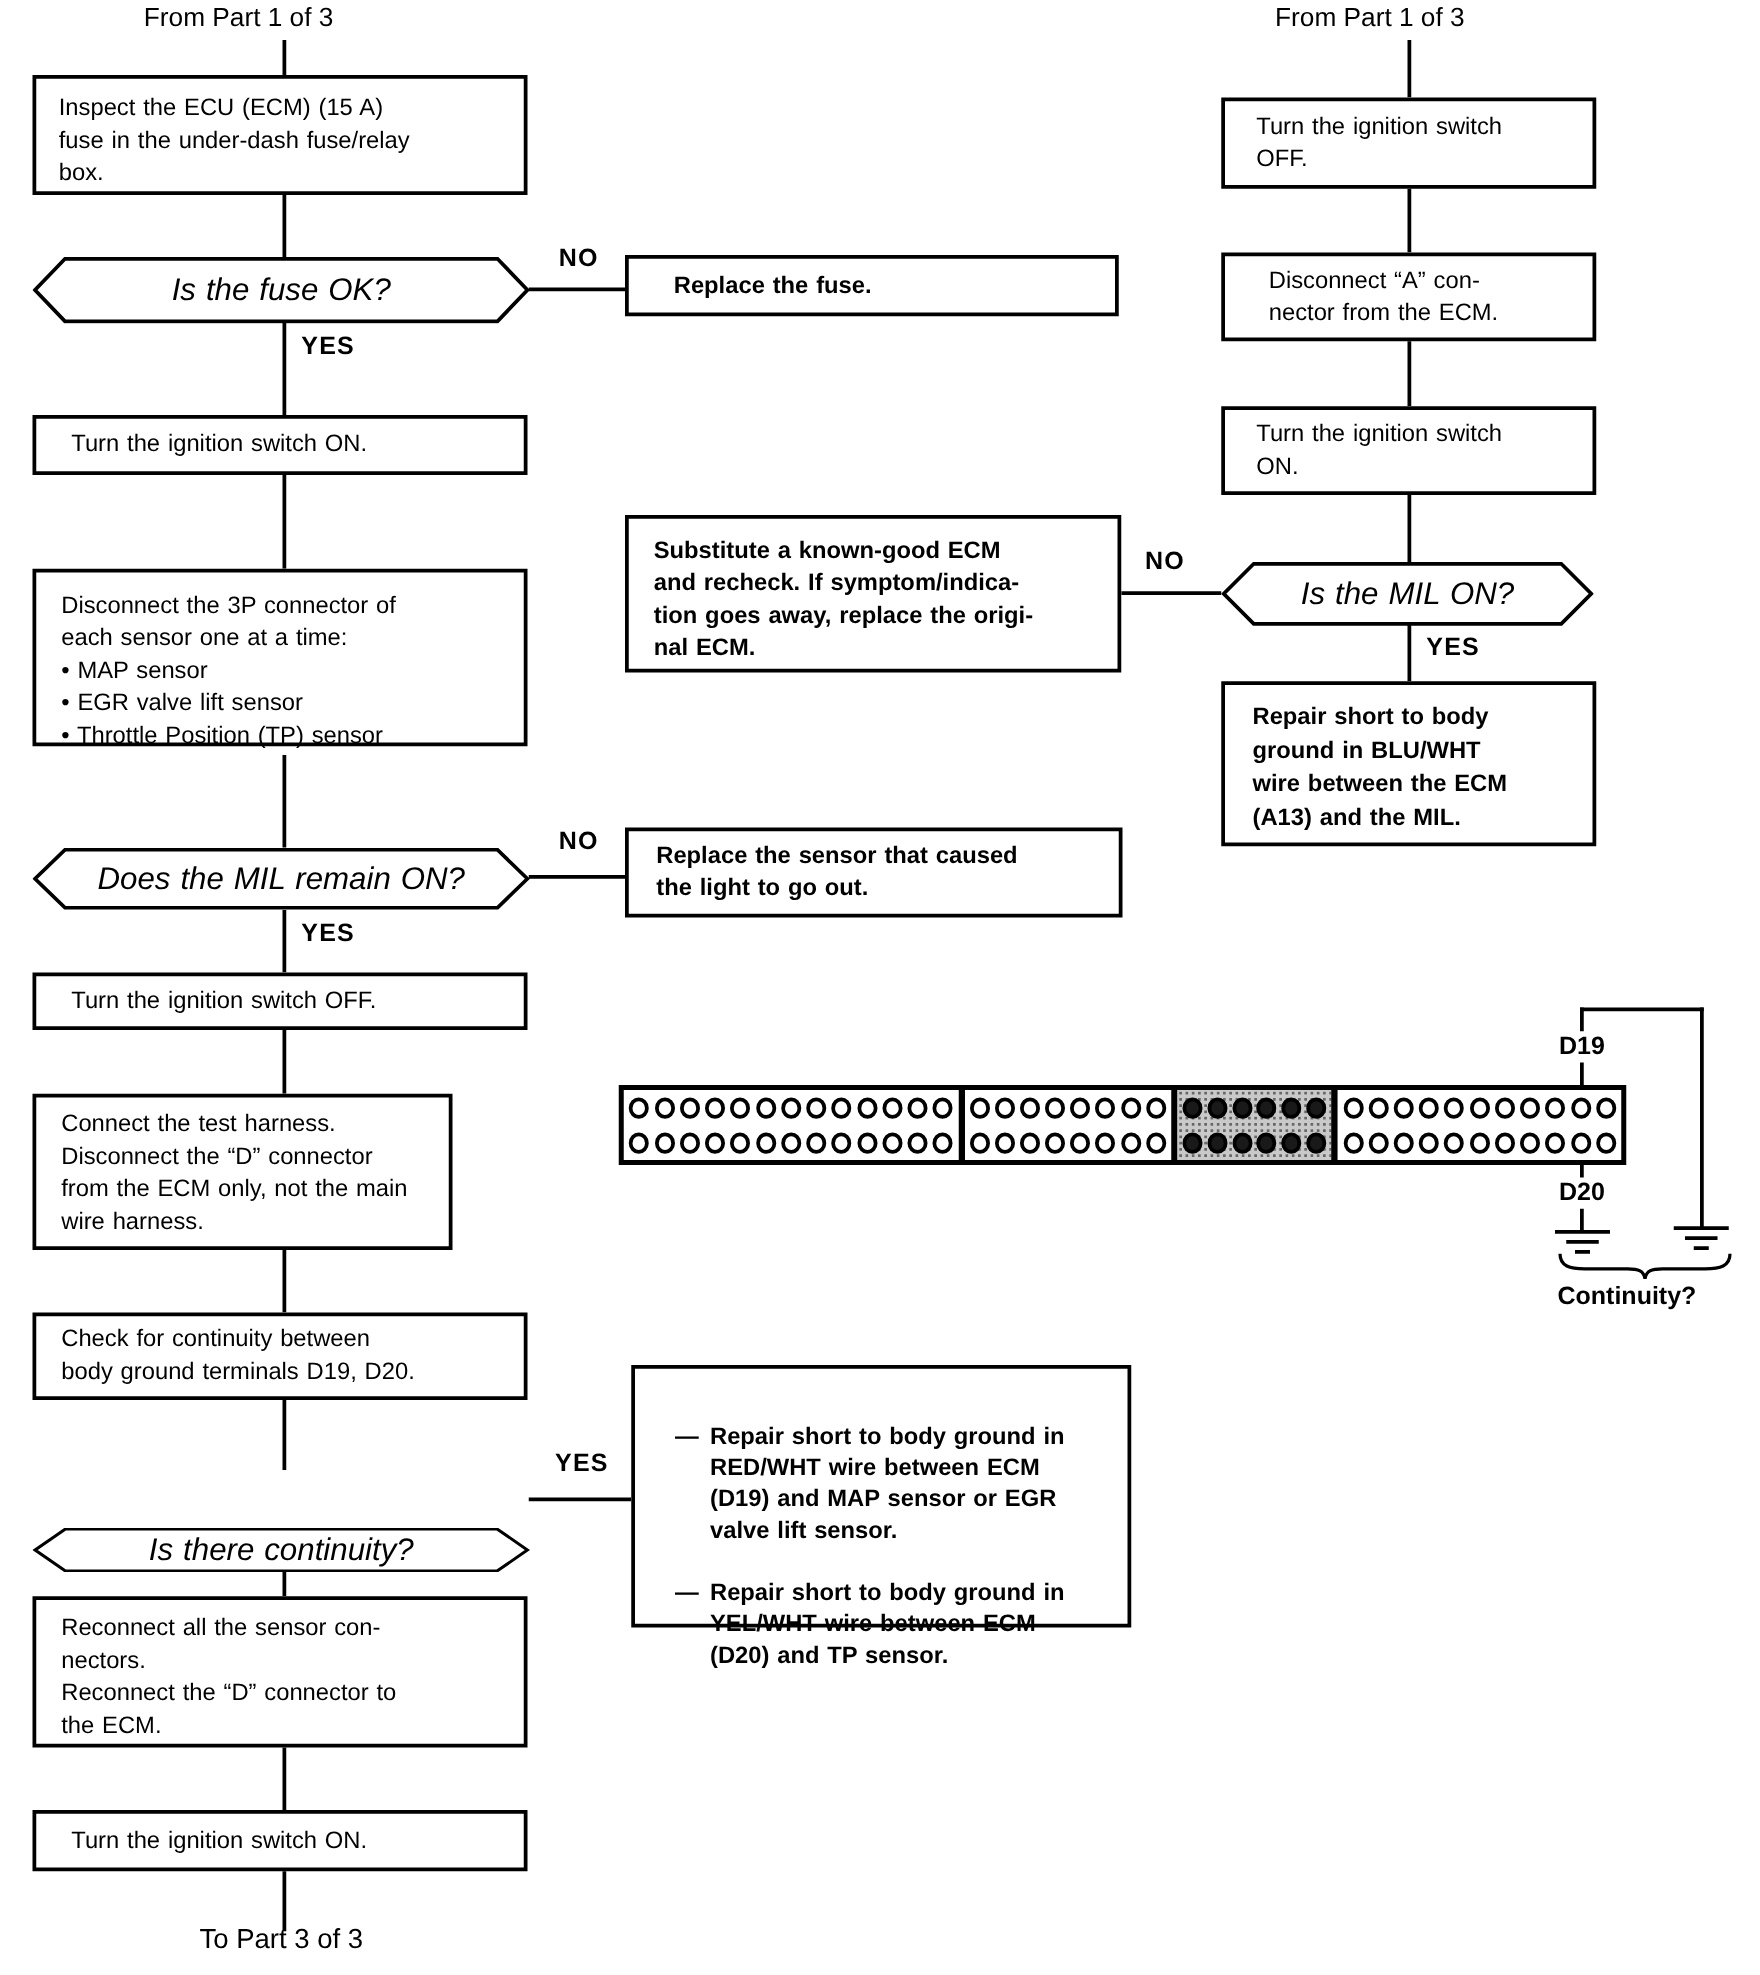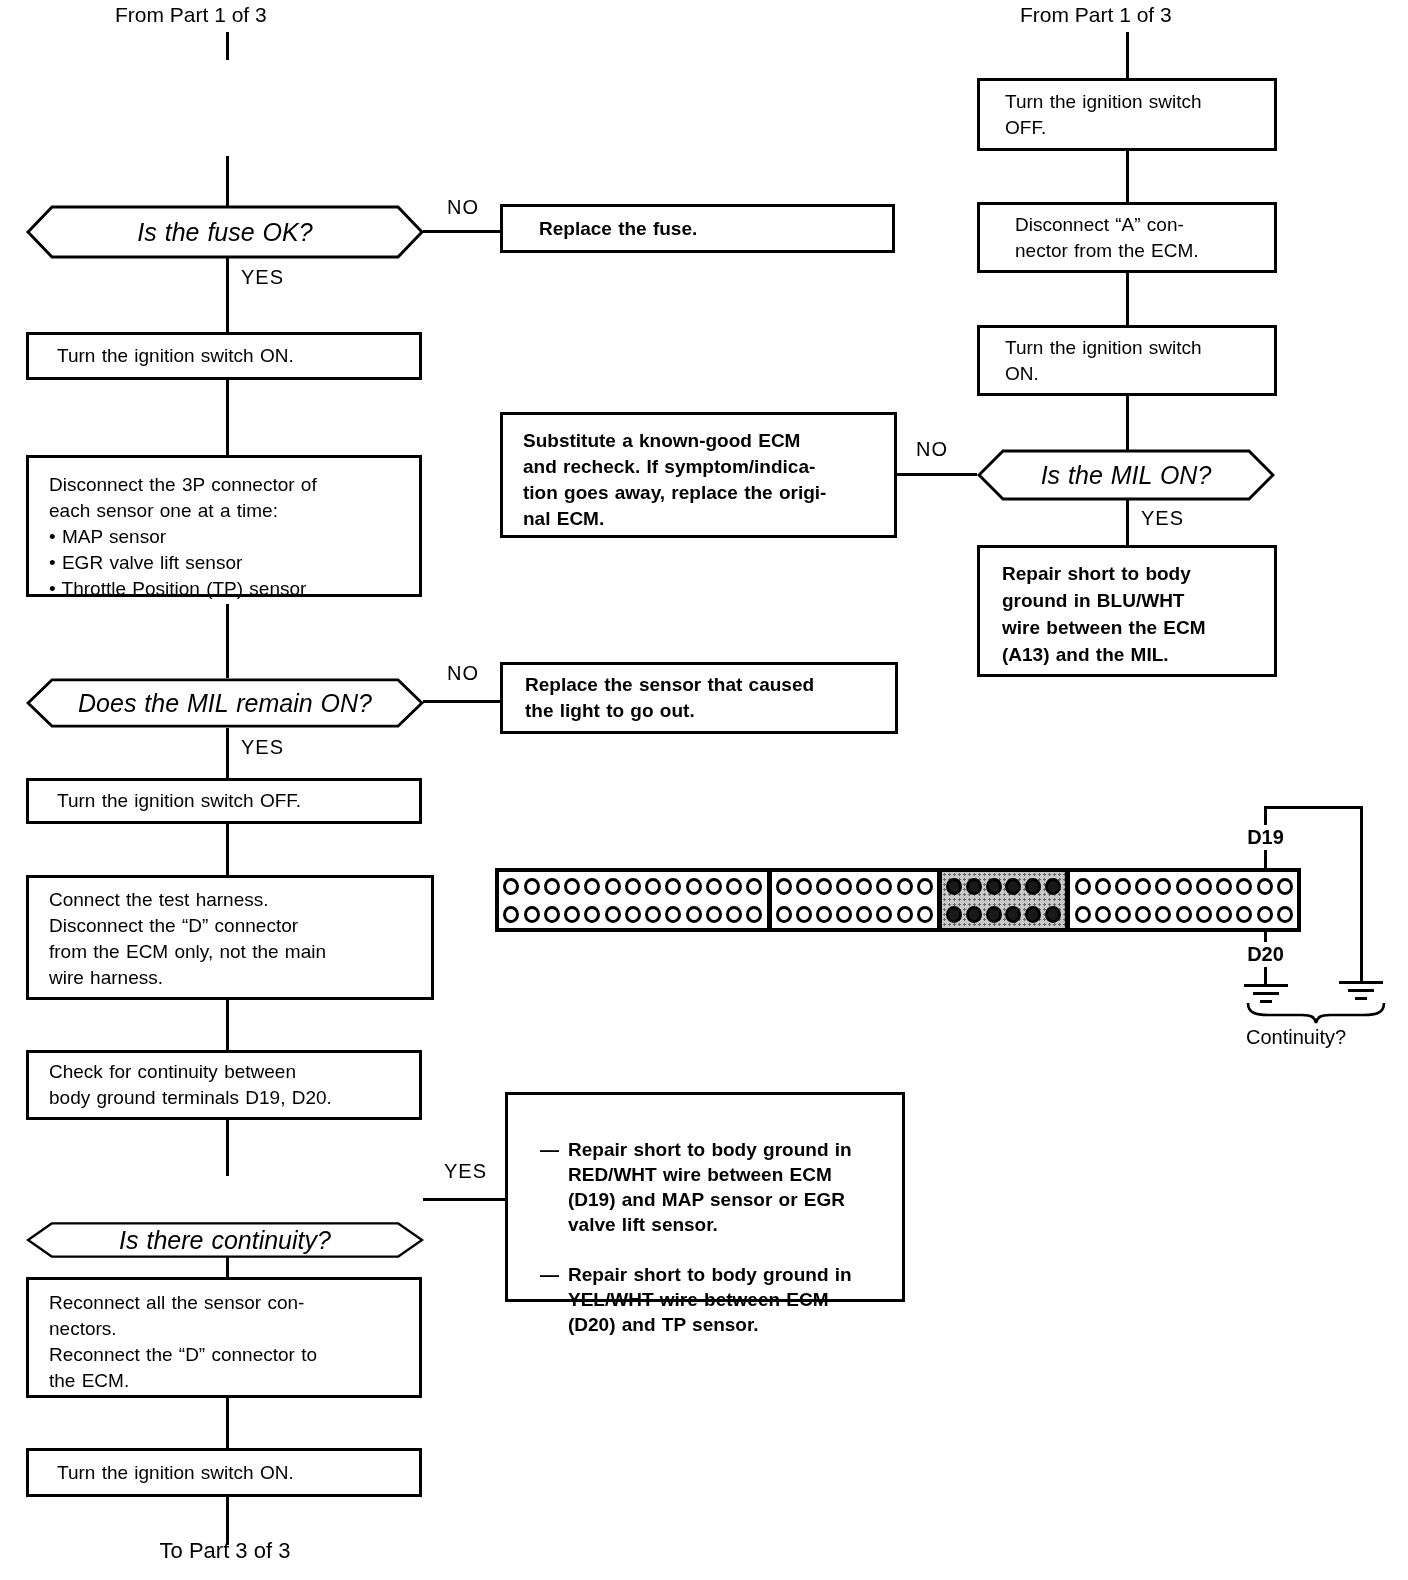--- a/index.html
+++ b/index.html
@@ -9,21 +9,21 @@
        font-size:19px;line-height:26px;white-space:pre-line;word-spacing:1px;}
   .vc{display:flex;align-items:center;}
   .bold{font-weight:700;}
   .hex{position:absolute;}
   .hex svg{position:absolute;left:0;top:0;width:100%;height:100%;}
   .hex polygon{fill:#fff;stroke:#000;stroke-width:3;}
   .hex span{position:absolute;left:0;top:0;right:0;bottom:0;display:flex;align-items:center;
             justify-content:center;font-size:25px;word-spacing:1px;font-style:italic;}
   .vline{position:absolute;width:3px;background:#000;}
   .hline{position:absolute;height:3px;background:#000;}
-  .yn{position:absolute;font-weight:400;font-size:20px;letter-spacing:1px;}
+  .yn{position:absolute;font-weight:700;font-size:20px;letter-spacing:1px;}
   .hdr{position:absolute;font-size:21px;text-align:left;}
   .endlbl{position:absolute;font-size:22px;text-align:center;}
   #connector-bar{position:absolute;left:495px;top:868px;width:806px;height:64px;
                  border:4px solid #000;box-sizing:border-box;display:flex;background:#fff;}
   .pin-section{display:flex;flex-direction:column;justify-content:space-evenly;
                border-right:5px solid #000;flex-basis:0;}
   .pin-section:last-child{border-right:none;}
   .pin-row{display:flex;justify-content:space-evenly;align-items:center;flex:1;}
   .pin{width:16px;height:17px;border:3px solid #000;border-radius:50%;
        box-sizing:border-box;background:#fff;}
@@ -74,20 +74,23 @@
 
   <div class="yn" style="left:447px;top:196px">NO</div>
   <div class="yn" style="left:241px;top:266px">YES</div>
   <div class="yn" style="left:916px;top:438px">NO</div>
   <div class="yn" style="left:1141px;top:507px">YES</div>
   <div class="yn" style="left:447px;top:662px">NO</div>
   <div class="yn" style="left:241px;top:736px">YES</div>
   <div class="yn" style="left:444px;top:1160px">YES</div>
   <div class="yn" style="left:242px;top:1236px">NO</div>
 
+  <div class="box" style="left:26px;top:60px;width:396px;height:96px;padding:11px 18px">Inspect the ECU (ECM) (15 A)
+fuse in the under-dash fuse/relay
+box.</div>
 
   <div class="hex" style="left:26px;top:205px;width:398px;height:54px">
     <svg viewBox="0 0 398 54" preserveAspectRatio="none">
         <polygon points="26,2 372,2 396,27 372,52 26,52 2,27"></polygon>
       </svg>
     <span>Is the fuse OK?</span>
   </div>
 
   <div class="box vc bold" style="left:500px;top:204px;width:395px;height:49px;padding-left:36px">Replace the fuse.</div>
 
@@ -109,21 +112,21 @@
         <polygon points="26,2 372,2 396,27 372,52 26,52 2,27"></polygon>
       </svg>
     <span>Does the MIL remain ON?</span>
   </div>
 
   <div class="box vc bold" style="left:500px;top:662px;width:398px;height:72px;padding-left:22px">Replace the sensor that caused
 the light to go out.</div>
 
   <div class="box vc" style="left:26px;top:778px;width:396px;height:46px;padding-left:28px">Turn the ignition switch OFF.</div>
 
-  <div class="box" style="left:26px;top:875px;width:408px;height:125px;padding:9px 20px">Connect the test harness.
+  <div class="box" style="left:26px;top:875px;width:336px;height:125px;padding:9px 20px">Connect the test harness.
 Disconnect the “D” connector
 from the ECM only, not the main
 wire harness.</div>
 
   <div class="box vc" style="left:26px;top:1050px;width:396px;height:70px;padding-left:20px">Check for continuity between
 body ground terminals D19, D20.</div>
 
   <div class="hex" style="left:26px;top:1222px;width:398px;height:36px">
     <svg viewBox="0 0 398 52" preserveAspectRatio="none">
         <polygon points="26,2 372,2 396,26 372,50 26,50 2,26"></polygon>

